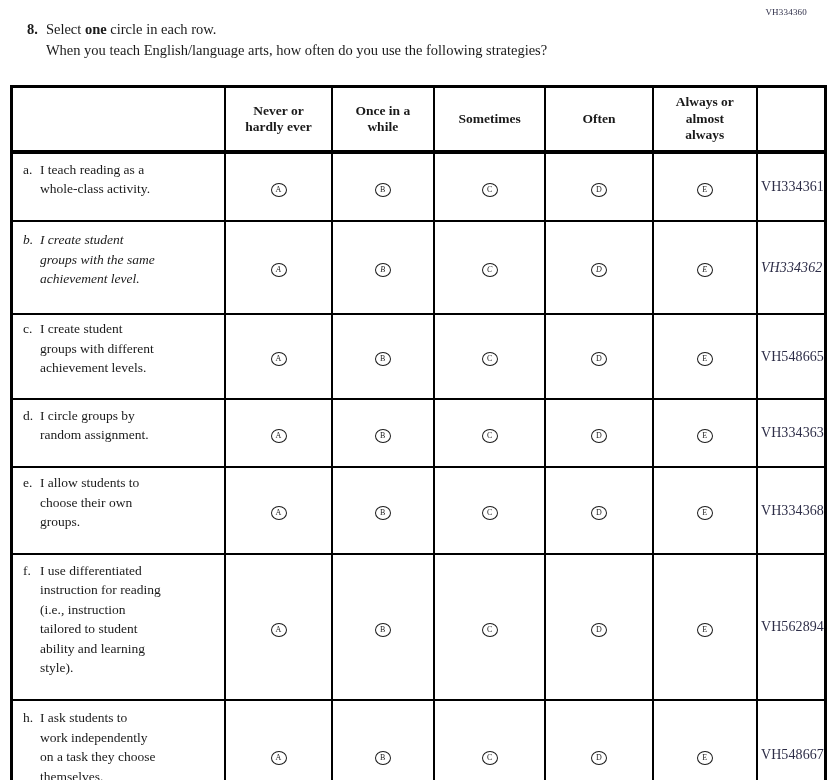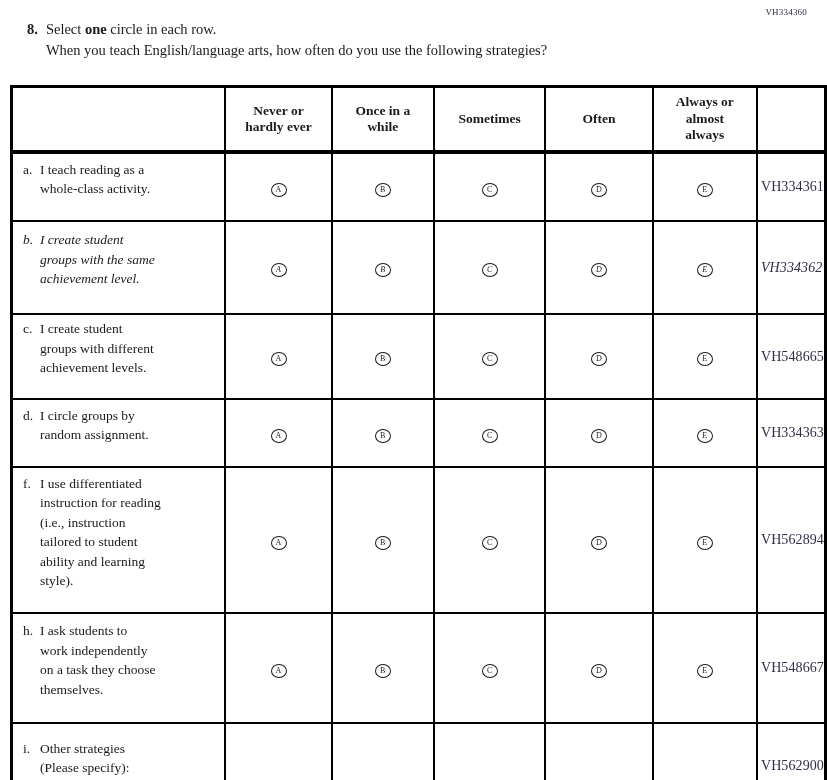--- a/index.html
+++ b/index.html
@@ -133,20 +133,31 @@
     <tr class="r-d">
       <td class="stem"><span class="ltr">d.</span><span>I circle groups by
 random assignment.</span></td>
       <td class="opt"><span class="circle">A</span></td>
       <td class="opt"><span class="circle">B</span></td>
       <td class="opt"><span class="circle">C</span></td>
       <td class="opt"><span class="circle">D</span></td>
       <td class="opt"><span class="circle">E</span></td>
       <td class="code">VH334363</td>
     </tr>
+    <tr class="r-e">
+      <td class="stem"><span class="ltr">e.</span><span>I allow students to
+choose their own
+groups.</span></td>
+      <td class="opt"><span class="circle">A</span></td>
+      <td class="opt"><span class="circle">B</span></td>
+      <td class="opt"><span class="circle">C</span></td>
+      <td class="opt"><span class="circle">D</span></td>
+      <td class="opt"><span class="circle">E</span></td>
+      <td class="code">VH334368</td>
+    </tr>
     <tr class="r-f">
       <td class="stem"><span class="ltr">f.</span><span>I use differentiated
 instruction for reading
 (i.e., instruction
 tailored to student
 ability and learning
 style).</span></td>
       <td class="opt"><span class="circle">A</span></td>
       <td class="opt"><span class="circle">B</span></td>
       <td class="opt"><span class="circle">C</span></td>

